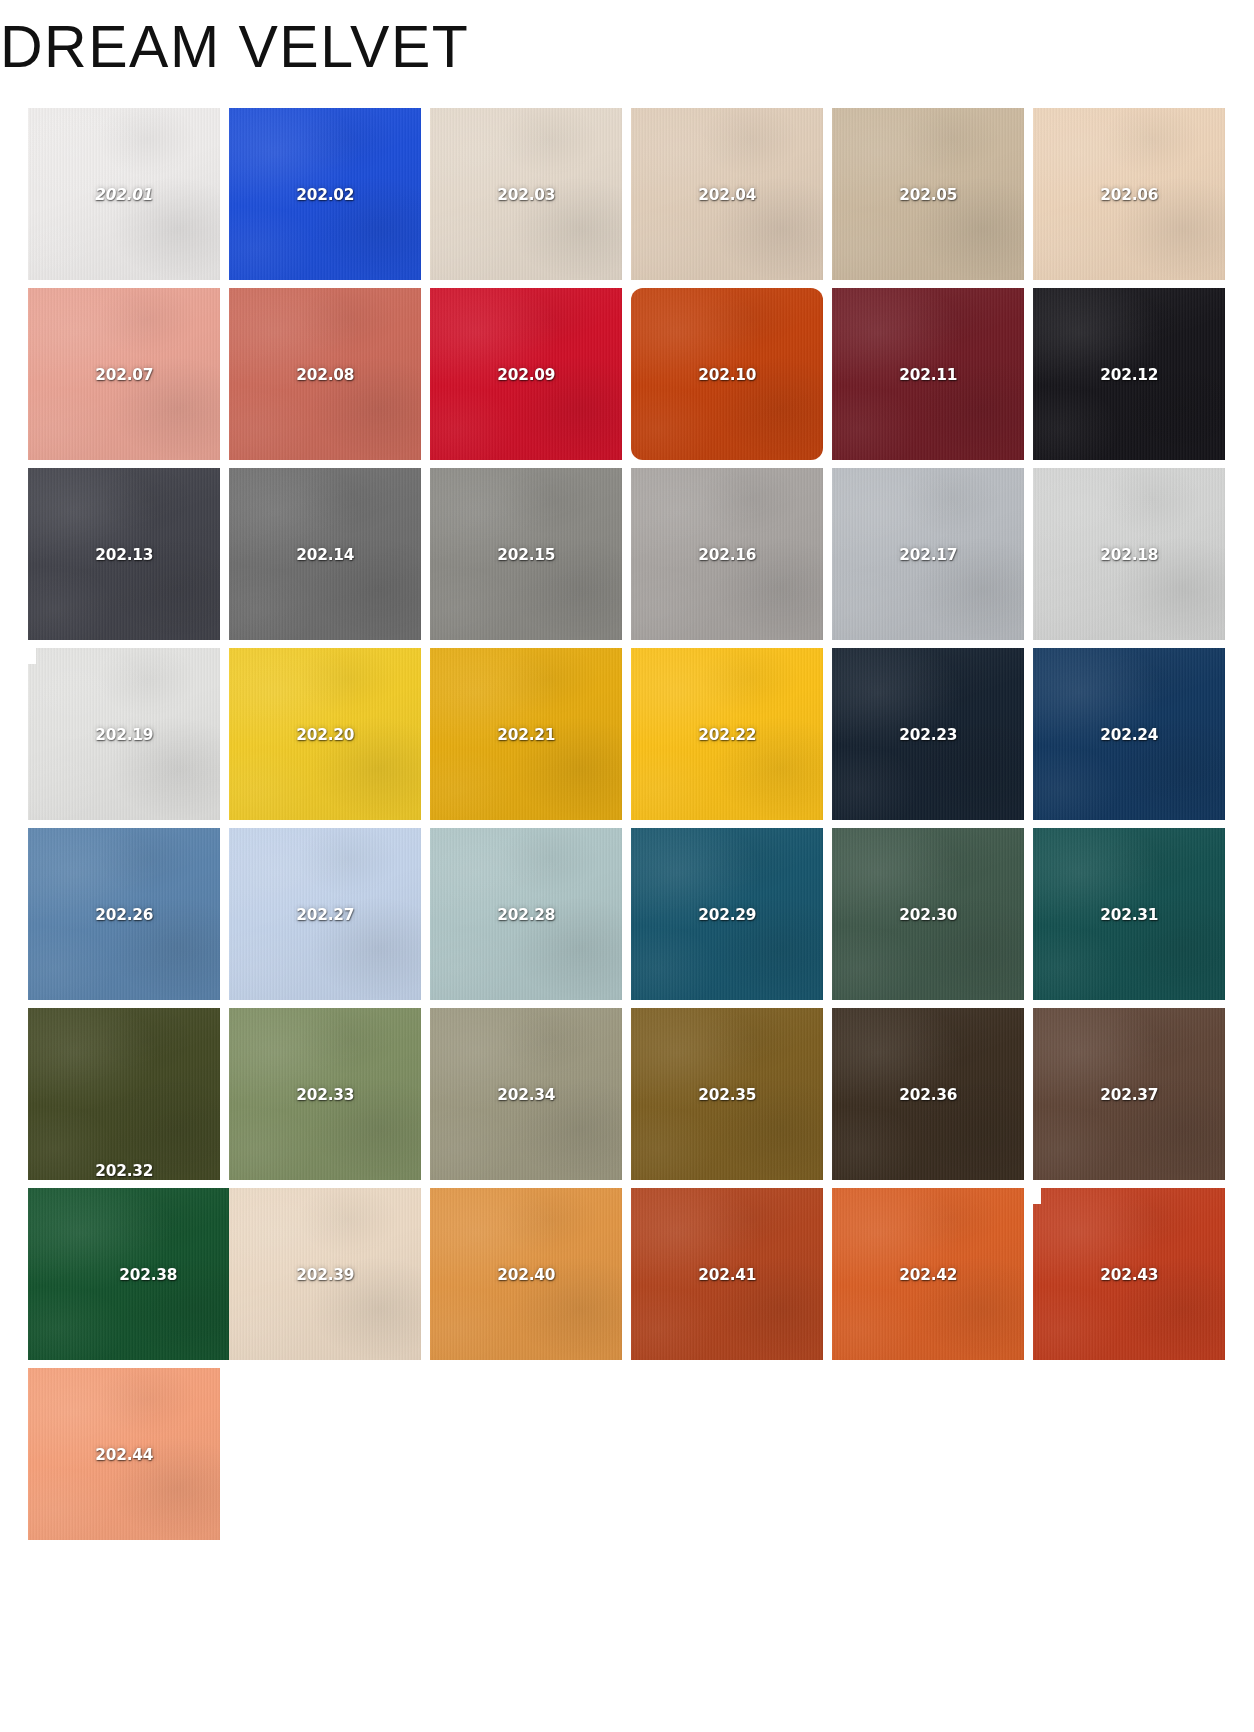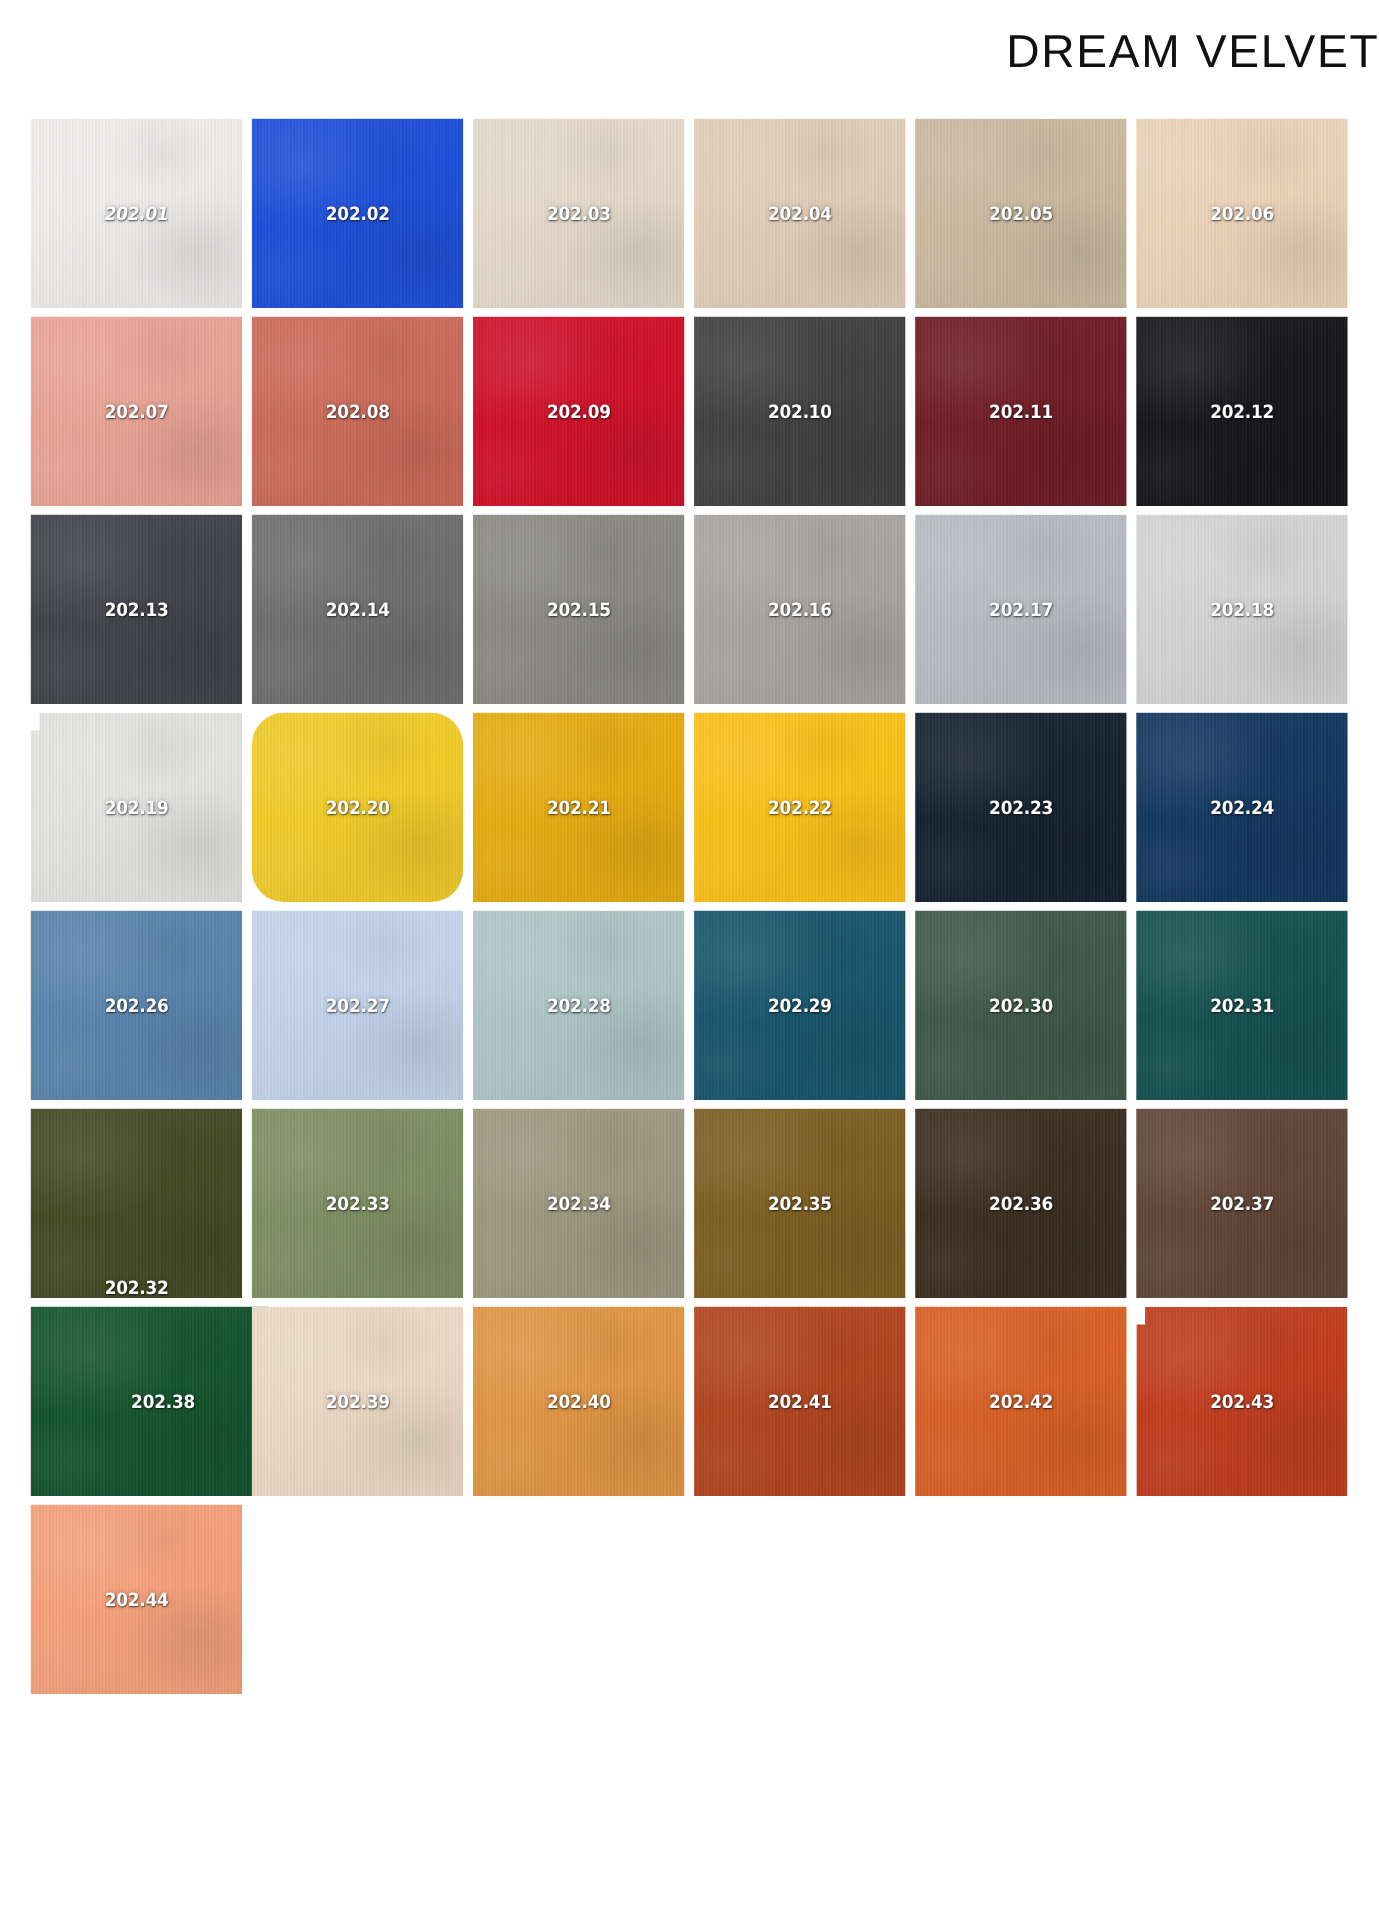--- a/index.html
+++ b/index.html
@@ -21,24 +21,24 @@
     height: 1732px;
     position: relative;
     background: #ffffff;
   }
 
   .chart-title {
     position: absolute;
     top: 8px;
     left: 0;
     width: 1254px;
-    text-align: right;
+    text-align: left;
     font-family: "Liberation Sans", sans-serif;
     font-weight: 300;
-    font-size: 42px;
+    font-size: 59px;
     letter-spacing: 1.5px;
     color: #111111;
     line-height: 78px;
     white-space: nowrap;
   }
 
   .swatch-grid {
     position: absolute;
     left: 28px;
     top: 108px;
@@ -144,21 +144,21 @@
       </div>
       <div class="swatch" style="background-color: rgb(233, 163, 148);">
         <span class="swatch-label">202.07</span>
       </div>
       <div class="swatch" style="background-color: rgb(203, 106, 90);">
         <span class="swatch-label">202.08</span>
       </div>
       <div class="swatch" style="background-color: rgb(207, 16, 40);">
         <span class="swatch-label">202.09</span>
       </div>
-      <div class="swatch" style="background-color: #404040;">
+      <div class="swatch" style="background-color: #c2410c; border-radius: 12px;">
         <span class="swatch-label">202.10</span>
       </div>
       <div class="swatch" style="background-color: rgb(111, 28, 37);">
         <span class="swatch-label">202.11</span>
       </div>
       <div class="swatch" style="background-color: rgb(22, 21, 26);">
         <span class="swatch-label">202.12</span>
       </div>
       <div class="swatch" style="background-color: rgb(65, 66, 74);">
         <span class="swatch-label">202.13</span>
@@ -174,21 +174,21 @@
       </div>
       <div class="swatch" style="background-color: rgb(184, 188, 193);">
         <span class="swatch-label">202.17</span>
       </div>
       <div class="swatch" style="background-color: rgb(211, 212, 211);">
         <span class="swatch-label">202.18</span>
       </div>
       <div class="swatch notched" style="background-color: rgb(227, 227, 225);">
         <span class="swatch-label">202.19</span>
       </div>
-      <div class="swatch" style="background-color: rgb(241, 203, 40); border-radius: 29px;">
+      <div class="swatch" style="background-color: rgb(241, 203, 40);">
         <span class="swatch-label">202.20</span>
       </div>
       <div class="swatch" style="background-color: rgb(229, 171, 16);">
         <span class="swatch-label">202.21</span>
       </div>
       <div class="swatch" style="background-color: rgb(250, 192, 24);">
         <span class="swatch-label">202.22</span>
       </div>
       <div class="swatch" style="background-color: rgb(21, 33, 47);">
         <span class="swatch-label">202.23</span>

